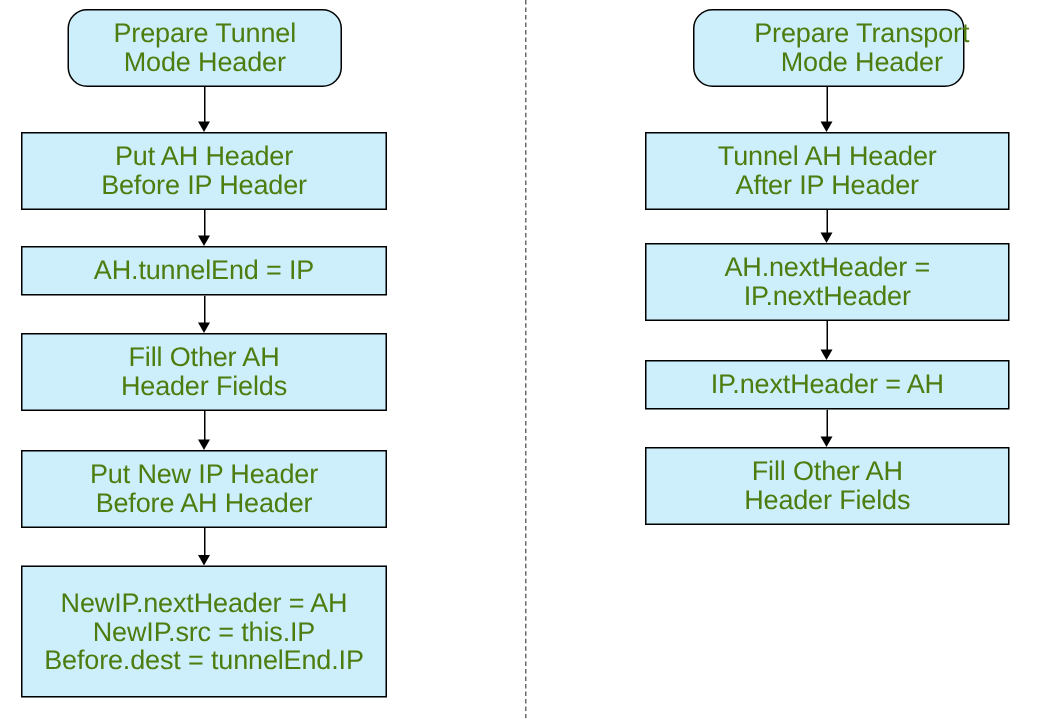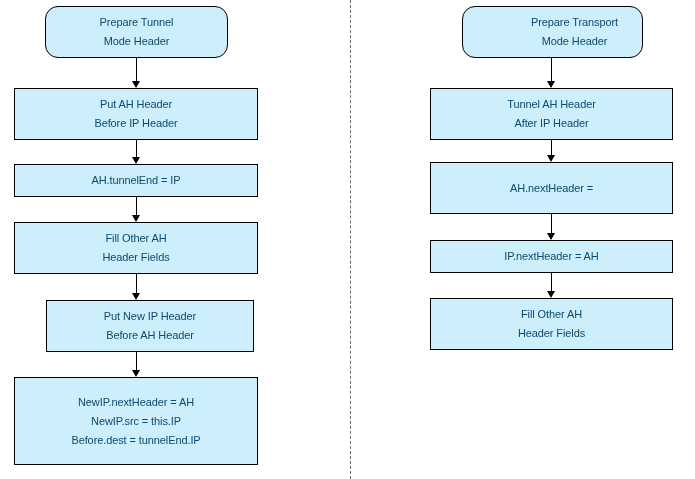--- a/index.html
+++ b/index.html
@@ -17,22 +17,22 @@
   }
   .node {
     position: absolute;
     box-sizing: border-box;
     background: #cdeefb;
     border: 1.6px solid #000000;
     display: flex;
     flex-direction: column;
     align-items: center;
     justify-content: center;
-    color: #0c4a6e;
-    font-size: 11px;
+    color: #4d7c0f;
+    font-size: 18px;
     line-height: 19px;
     text-align: center;
     letter-spacing: -0.1px;
     white-space: nowrap;
   }
   .node.rounded {
     border-radius: 13px;
   }
   .node .line {
     display: block;
@@ -81,21 +81,21 @@
       <span class="line">Put AH Header</span>
       <span class="line">Before IP Header</span>
     </div>
     <div class="node" style="left: 14px; top: 164px; width: 244px; height: 33px; background: rgb(205, 238, 251); border-color: rgb(0, 0, 0);">
       <span class="line">AH.tunnelEnd = IP</span>
     </div>
     <div class="node" style="left: 14px; top: 222px; width: 244px; height: 52px; background: rgb(205, 238, 251); border-color: rgb(0, 0, 0);">
       <span class="line">Fill Other AH</span>
       <span class="line">Header Fields</span>
     </div>
-    <div class="node" style="left: 14px; top: 300px; width: 208px; height: 52px; background: rgb(205, 238, 251); border-color: rgb(0, 0, 0); margin-left: 32px;">
+    <div class="node" style="left: 14px; top: 300px; width: 244px; height: 52px; background: rgb(205, 238, 251); border-color: rgb(0, 0, 0);">
       <span class="line">Put New IP Header</span>
       <span class="line">Before AH Header</span>
     </div>
     <div class="node" style="left: 14px; top: 377px; width: 244px; height: 88px; background: rgb(205, 238, 251); border-color: rgb(0, 0, 0);">
       <span class="line">NewIP.nextHeader = AH</span>
       <span class="line">NewIP.src = this.IP</span>
       <span class="line">Before.dest = tunnelEnd.IP</span>
     </div>
     <div class="connector" style="left: 551px; top: 58px; height: 25px; border-left-color: rgb(0, 0, 0);"></div>
     <div class="arrowhead" style="left: 547.3px; top: 81px; border-top-color: rgb(0, 0, 0);"></div>
@@ -108,20 +108,21 @@
     <div class="node rounded" style="left: 462px; top: 6px; width: 181px; height: 52px; background: rgb(205, 238, 251); border-color: rgb(0, 0, 0); padding-left: 44px;">
       <span class="line">Prepare Transport</span>
       <span class="line">Mode Header</span>
     </div>
     <div class="node" style="left: 430px; top: 88px; width: 243px; height: 52px; background: rgb(205, 238, 251); border-color: rgb(0, 0, 0);">
       <span class="line">Tunnel AH Header</span>
       <span class="line">After IP Header</span>
     </div>
     <div class="node" style="left: 430px; top: 162px; width: 243px; height: 52px; background: rgb(205, 238, 251); border-color: rgb(0, 0, 0);">
       <span class="line">AH.nextHeader =</span>
+      <span class="line">IP.nextHeader</span>
     </div>
     <div class="node" style="left: 430px; top: 240px; width: 243px; height: 33px; background: rgb(205, 238, 251); border-color: rgb(0, 0, 0);">
       <span class="line">IP.nextHeader = AH</span>
     </div>
     <div class="node" style="left: 430px; top: 298px; width: 243px; height: 52px; background: rgb(205, 238, 251); border-color: rgb(0, 0, 0);">
       <span class="line">Fill Other AH</span>
       <span class="line">Header Fields</span>
     </div>
   </div>
 

